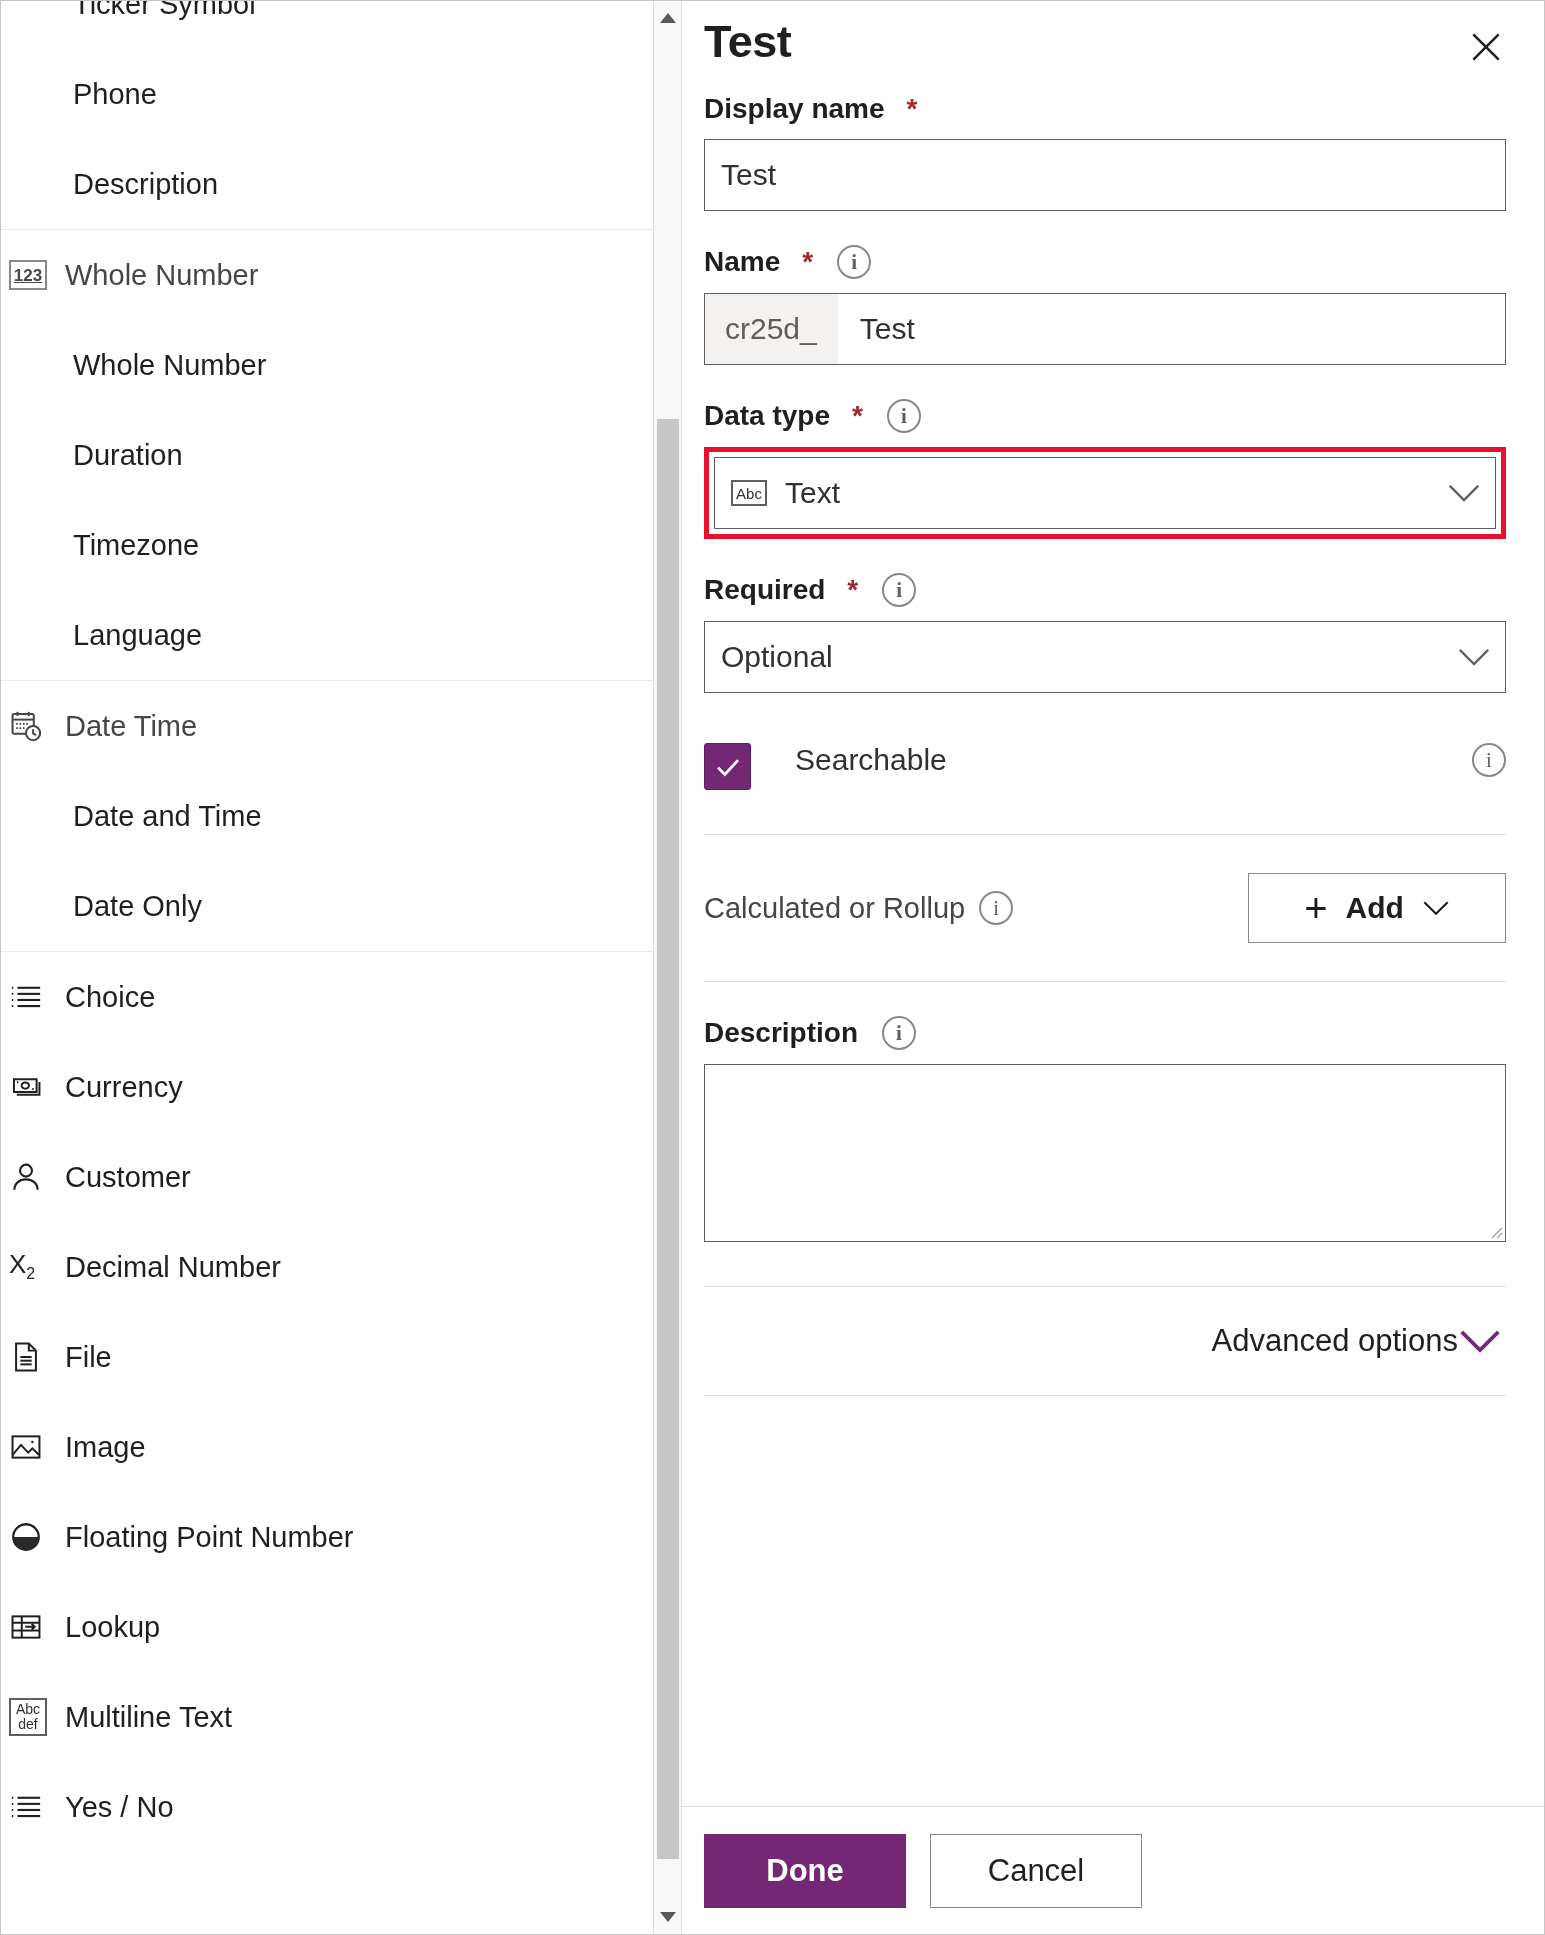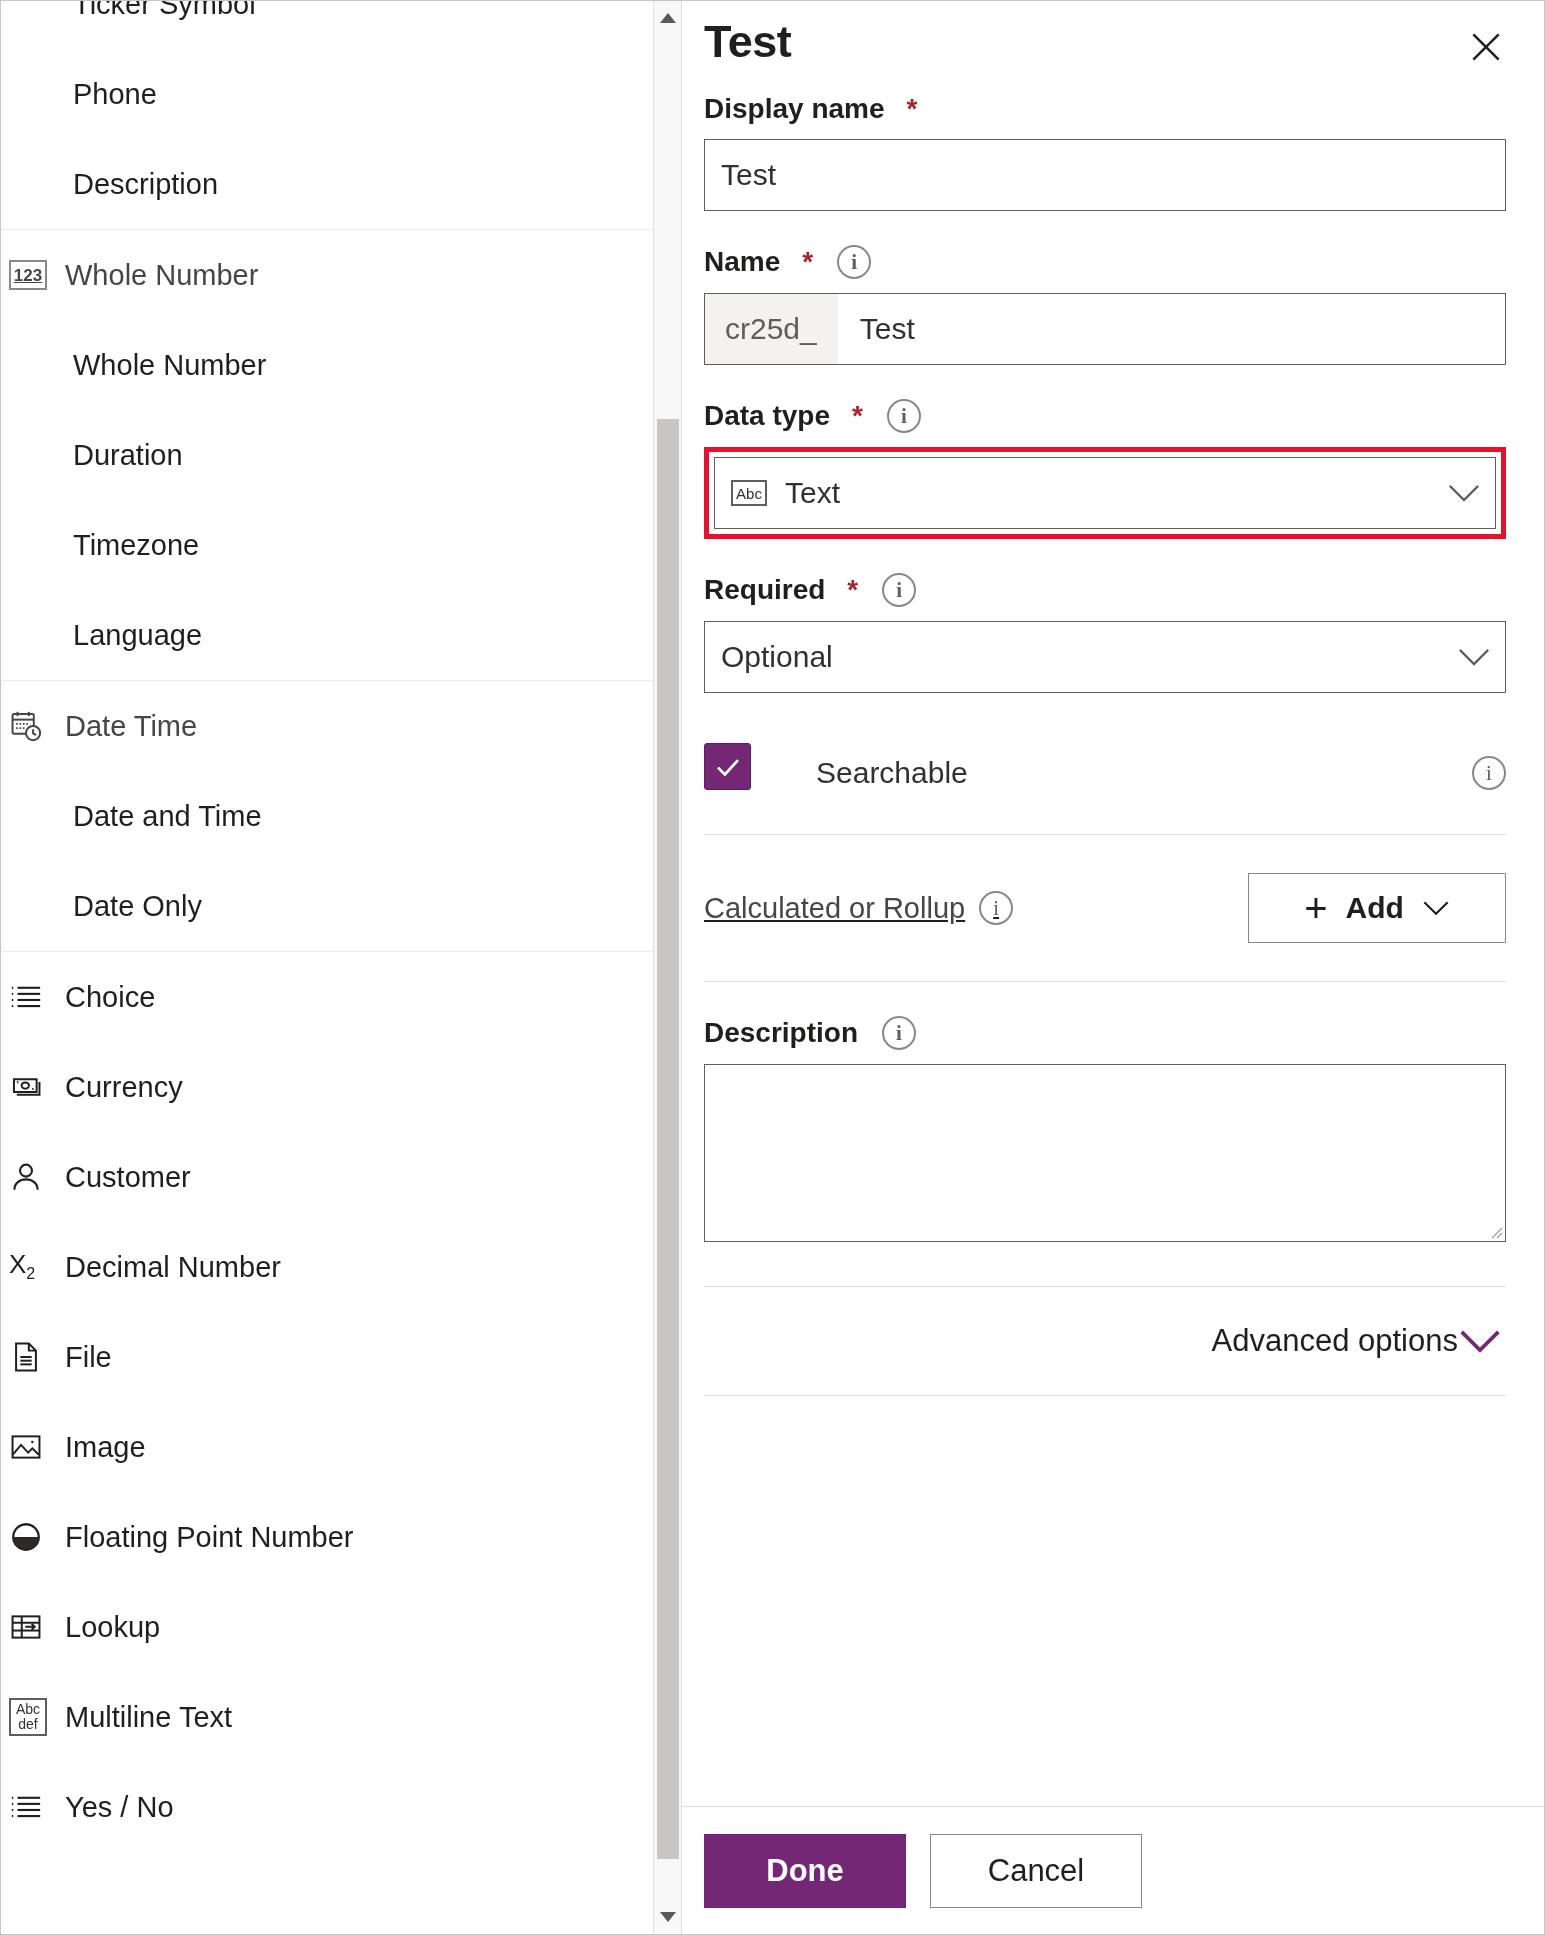--- a/index.html
+++ b/index.html
@@ -165,40 +165,40 @@
     padding:0 14px 0 16px;
     font-size:30px; color:#323130;
     background:#fff; cursor:pointer;
   }
   .dropdown .dd-ico { flex:0 0 auto; margin-right:18px; display:flex; align-items:center; }
   .dropdown .dd-val { flex:1 1 auto; }
   .dropdown .dd-chev { flex:0 0 auto; display:flex; align-items:center; color:#605e5c; }
 
   
   .checkrow {
-    display:flex; align-items:flex-end;
-    margin-top:50px; margin-bottom:4px;gap:21px;
+    display:flex; align-items:flex-start;
+    margin-top:50px; margin-bottom:4px;
   }
   .cbox {
     width:47px; height:47px; flex:0 0 47px;
     background:#742774;
     border:1px solid #5c1f5c;
     border-radius:3px;
     display:flex; align-items:center; justify-content:center;
     cursor:pointer;
   }
   .checkrow .clabel { font-size:30px; color:#323130; margin-left:44px; flex:1 1 auto; }
 
   .divider { height:1px; background:#e1dfdd; margin:44px 0 0 0; }
 
   .rollrow {
     display:flex; align-items:center; justify-content:space-between;
     padding:38px 0 38px 0;
   }
-  .rollrow .rl-left { display:flex; align-items:center; gap:14px;text-decoration:underline; }
+  .rollrow .rl-left { display:flex; align-items:center; gap:14px; }
   .rollrow .rl-label { font-size:29px; color:#484644; }
 
   .addbtn {
     min-width:258px; height:70px;
     border:1px solid #8a8886; background:#fff;
     display:flex; align-items:center; justify-content:center; gap:18px;
     font-size:30px; font-weight:bold; color:#201f1e;
     cursor:pointer;
     padding:0 18px;
   }

